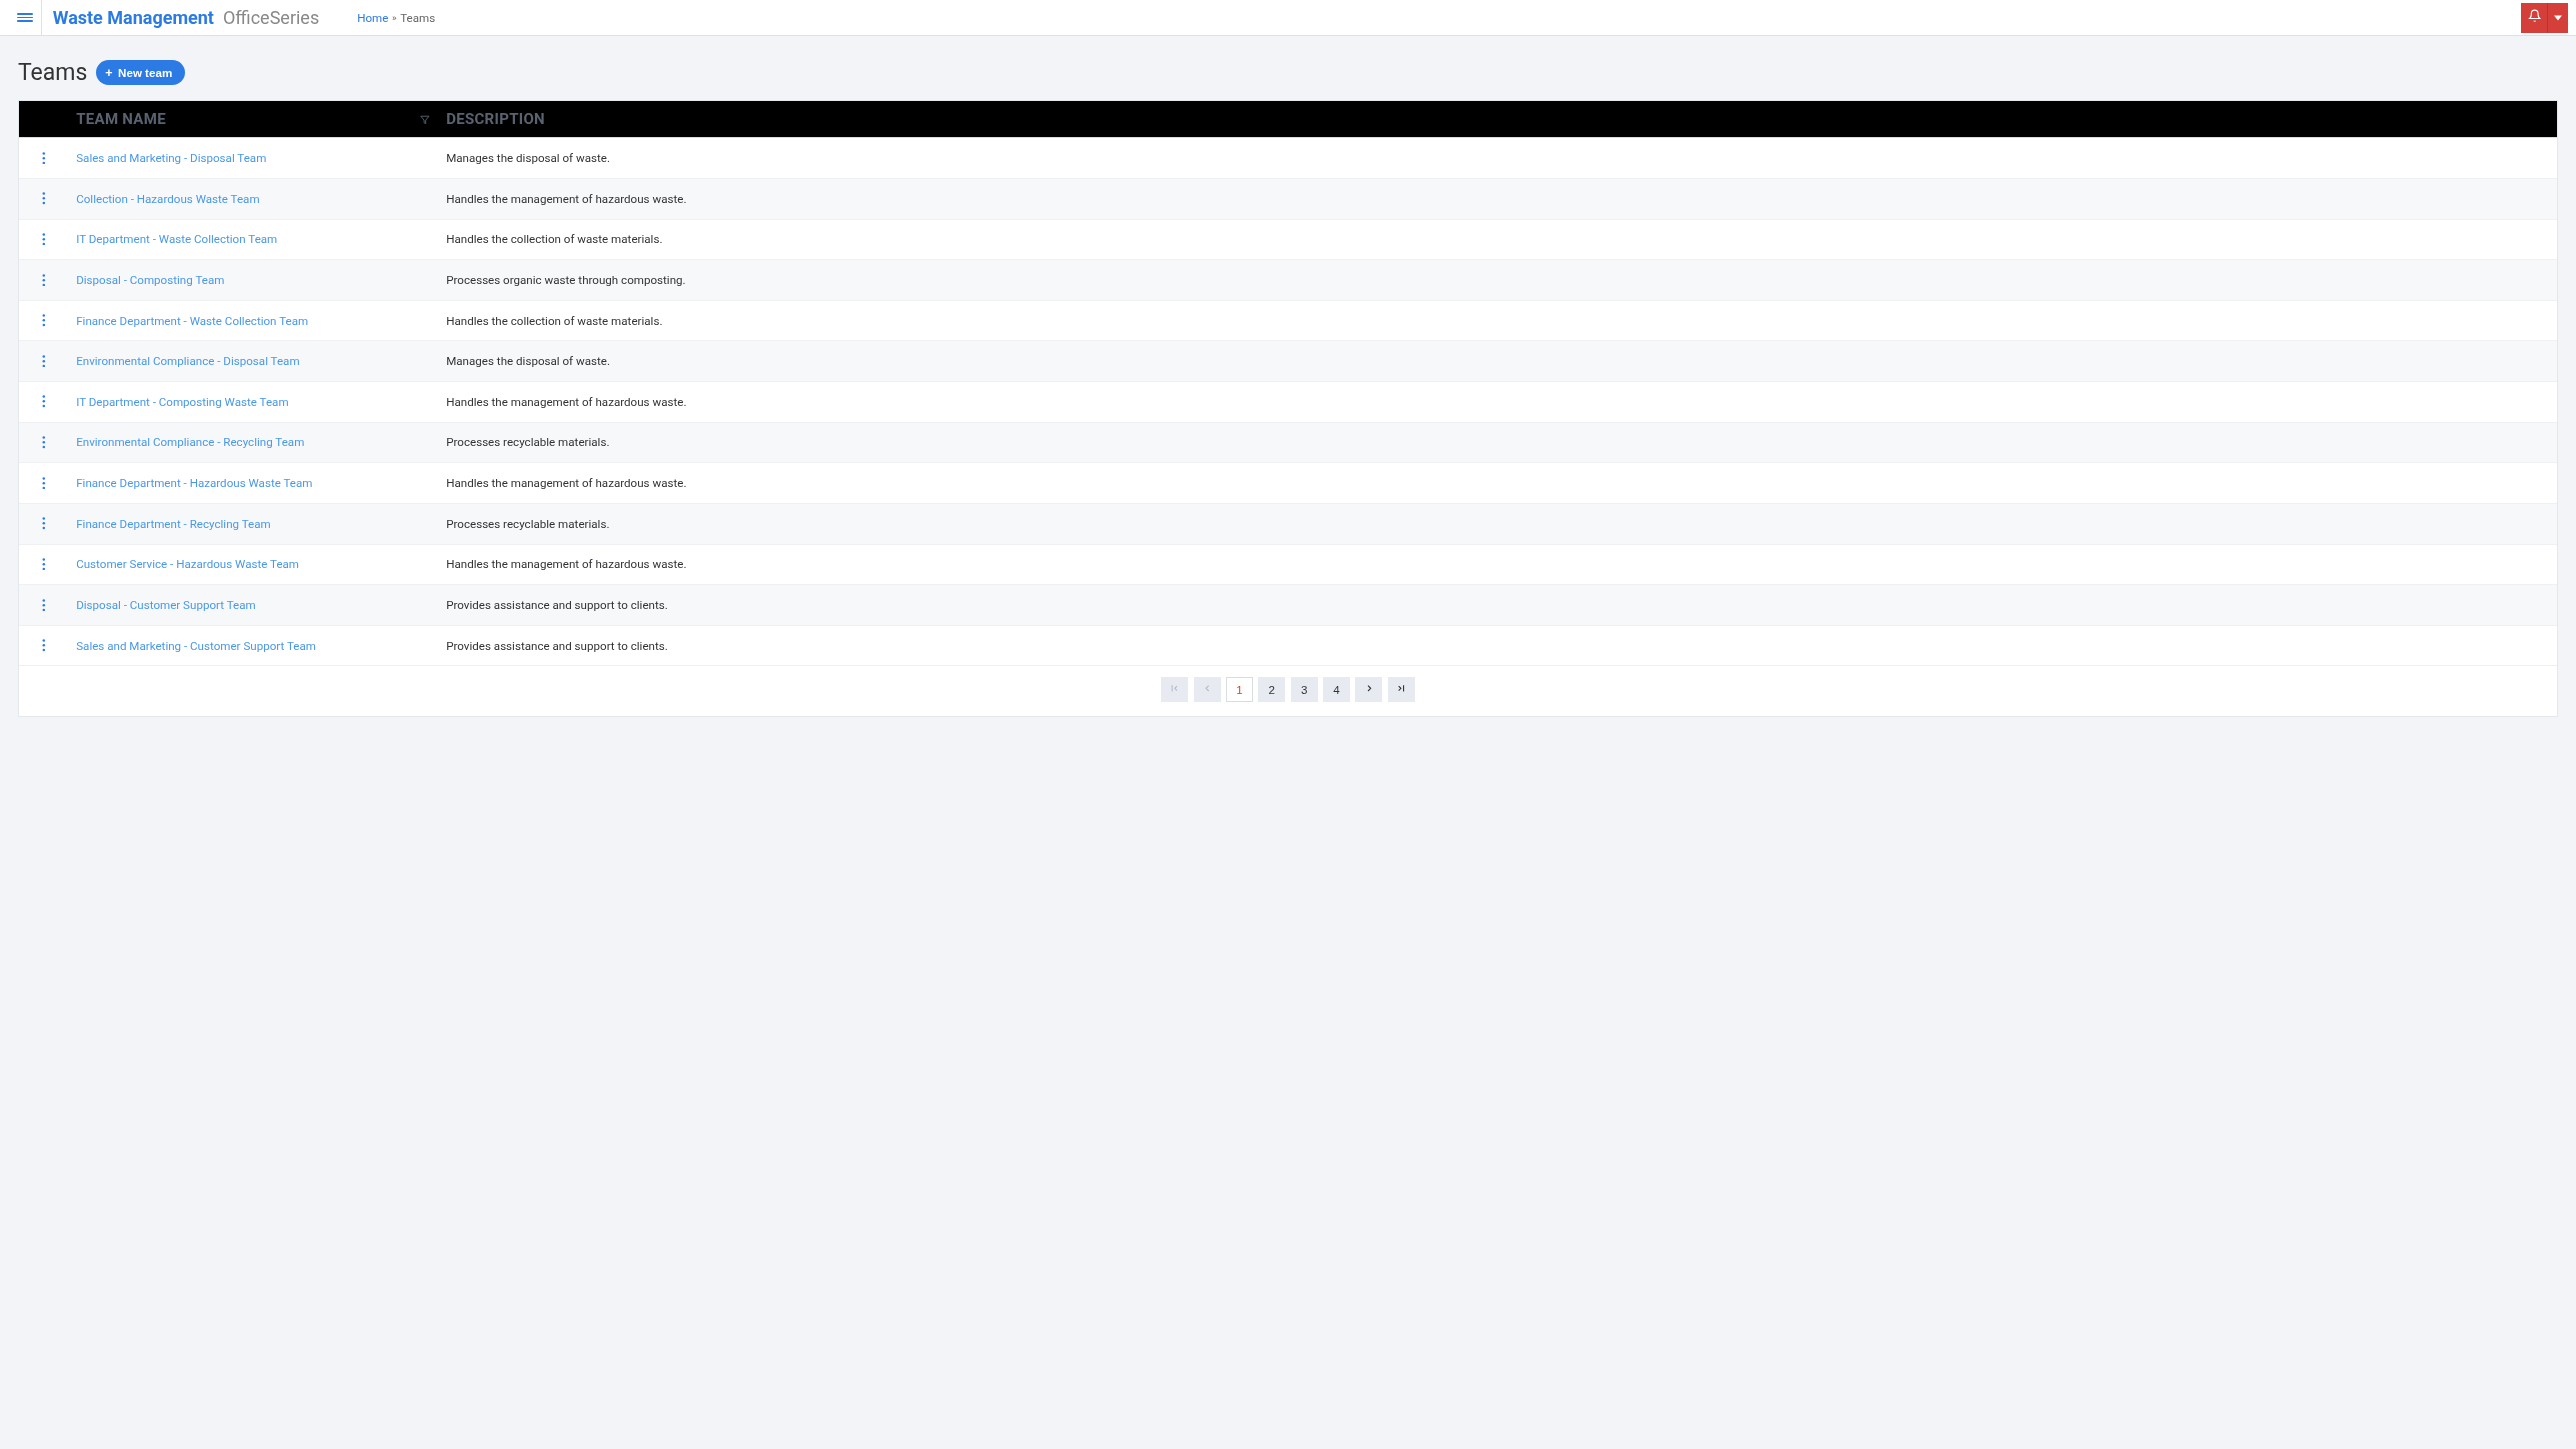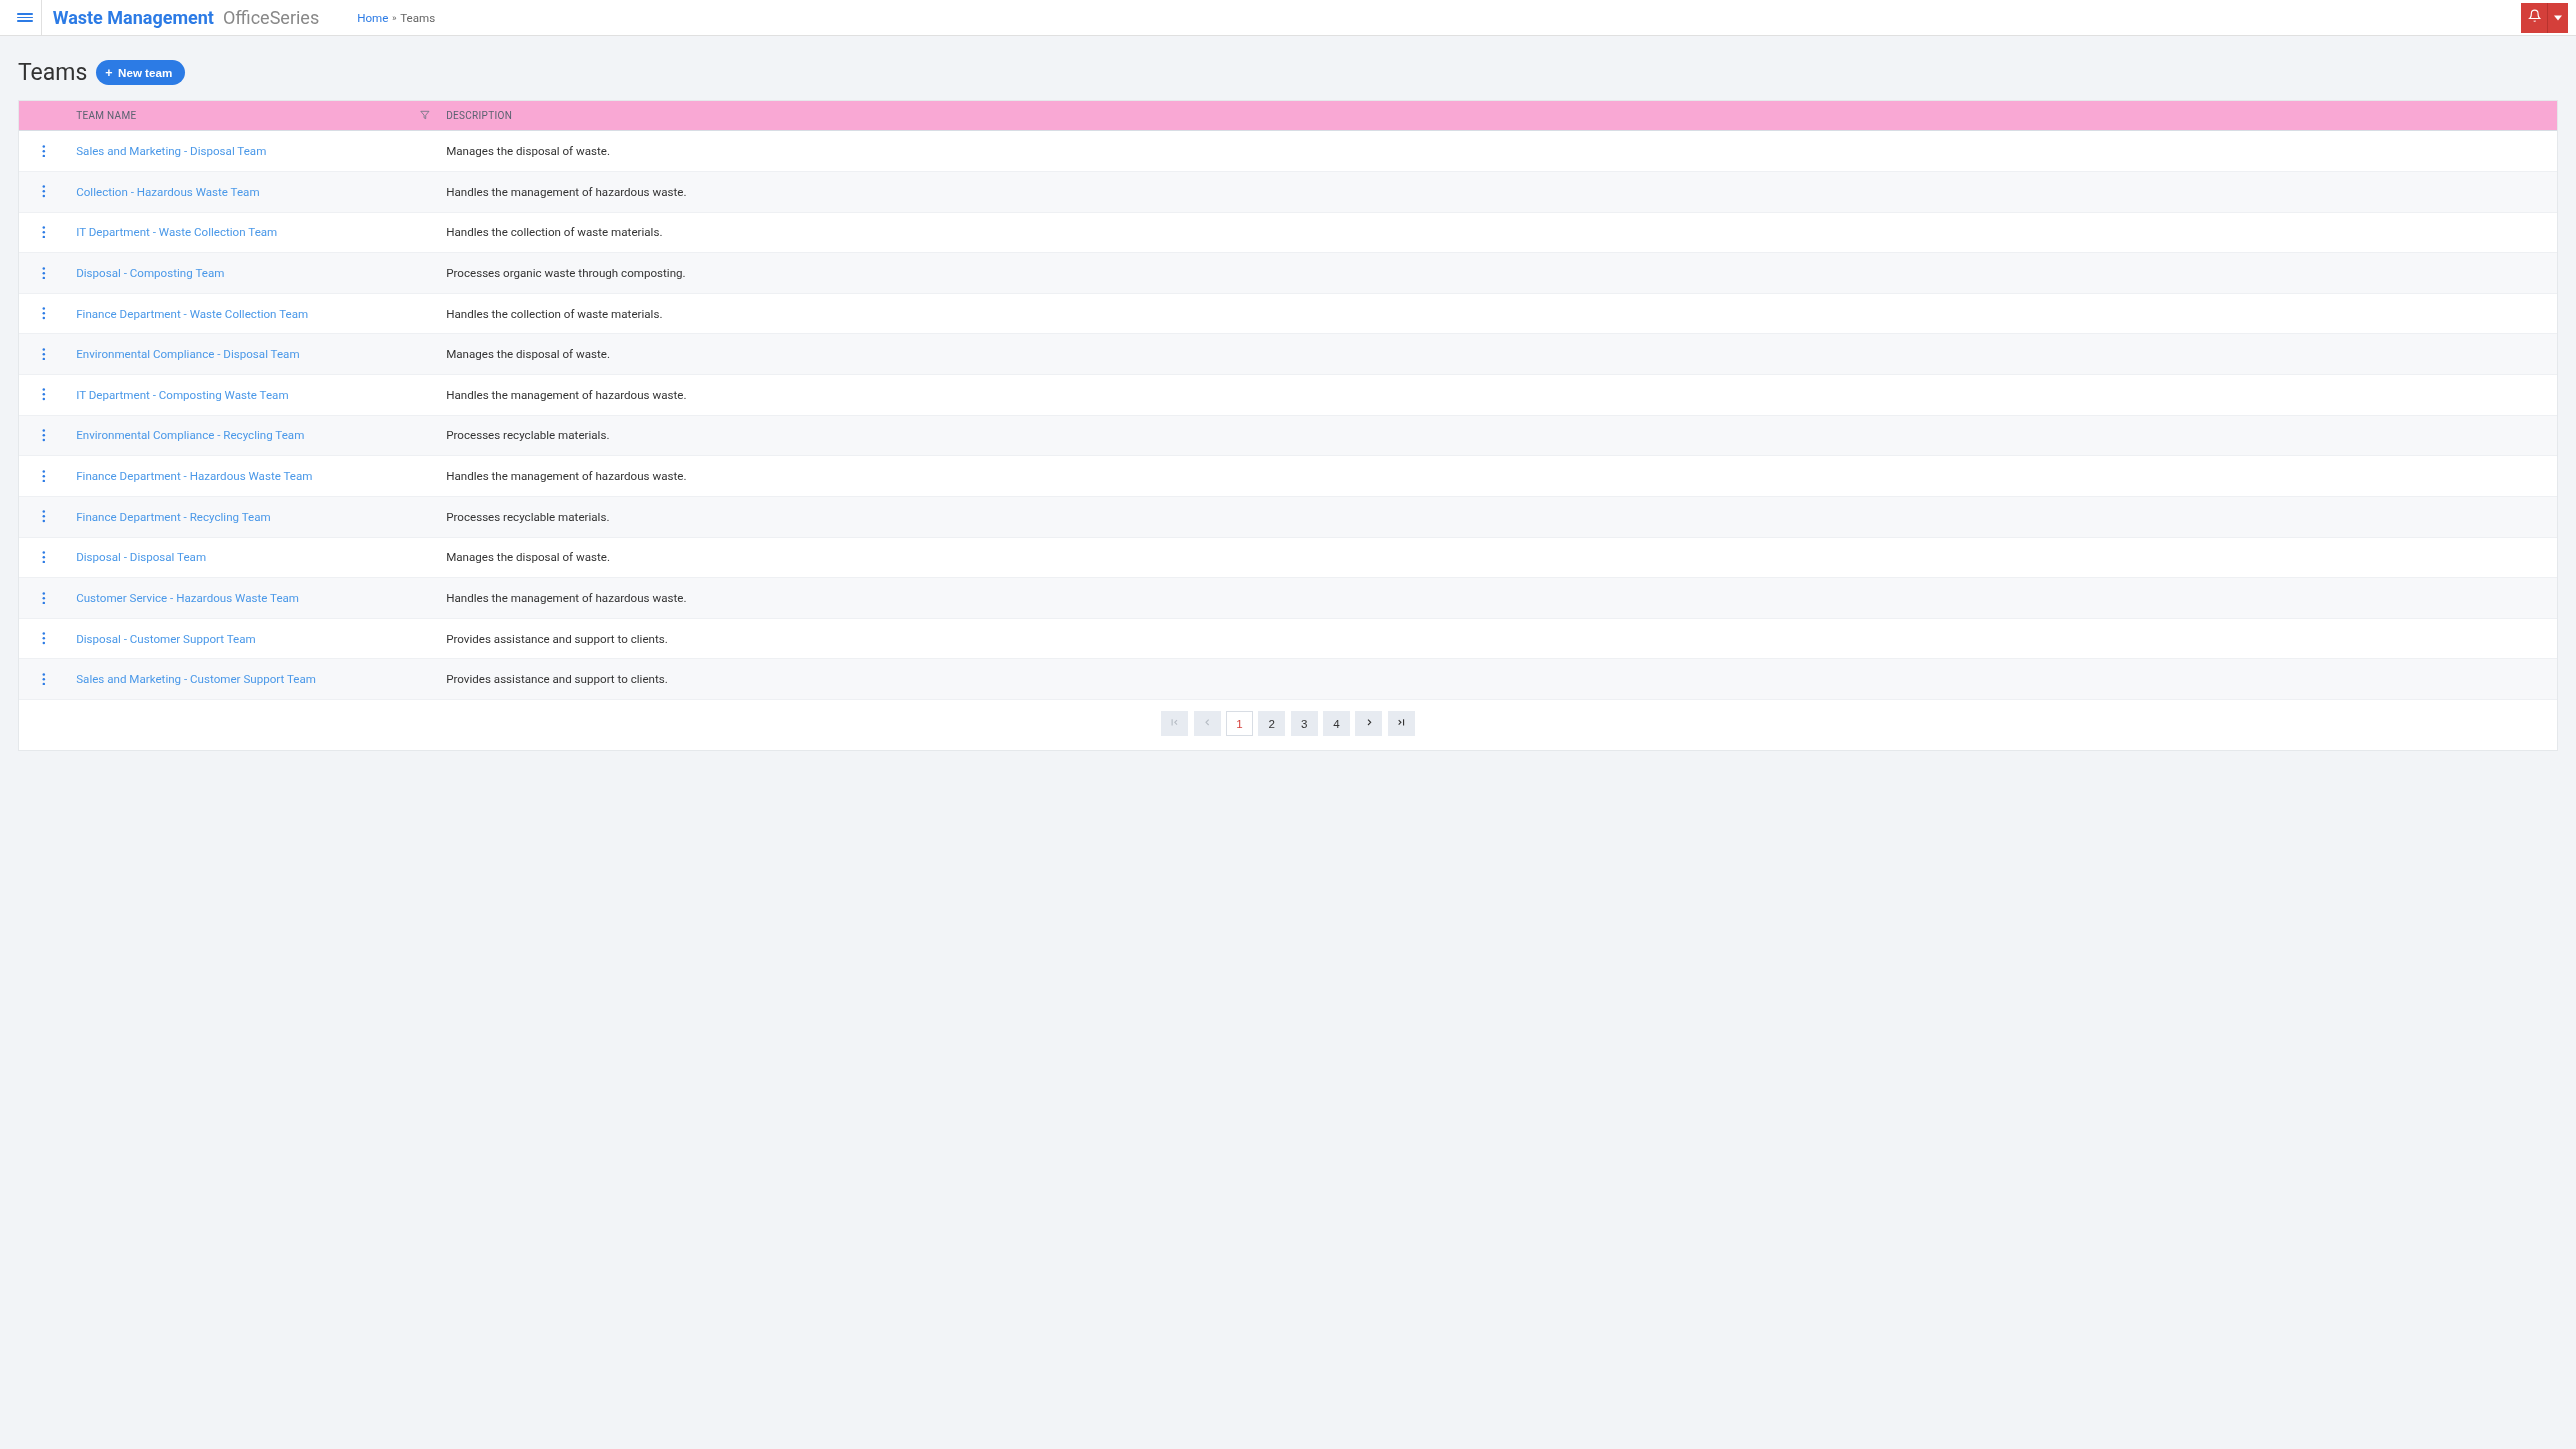--- a/index.html
+++ b/index.html
@@ -55,21 +55,21 @@
 .new-btn {
   margin-left: 9px; background: #2c7be5; color: #fff; border: none; border-radius: 14.3px;
   padding: 5.4px 12.5px 5.4px 9px; font-size: 11.6px; font-weight: 600; cursor: pointer;
   display: inline-flex; align-items: center;
 }
 .new-btn .plus-icon { margin-right: 5.4px; font-size: 12.5px; font-weight: 700; }
 
 .table-wrap { margin: 0 18px 18px 18px; background: #fff; border: 0.9px solid #e5e8eb; }
 table { width: 100%; border-collapse: collapse; }
 thead th {
-  background: #f9a8d4; text-align: left; font-size: 10px; font-weight: 400;
+  background: #000000; text-align: left; font-size: 15px; font-weight: 700;
   color: #5a6270; padding: 9px 7.2px; border-bottom: 0.9px solid #d8dde4;
   letter-spacing: 0.3px;
 }
 th.action-col, td.action-col { width: 50px; text-align: center; }
 th.name-col { width: 370px; position: relative; }
 .filter-icon {
   position: absolute; right: 9px; top: 50%; transform: translateY(-50%);
   cursor: pointer; color: #6b7280;
 }
 tbody tr { border-bottom: 0.9px solid #eef0f3; }
@@ -270,31 +270,20 @@
           <td>Processes recyclable materials.</td>
         </tr>
         <tr>
           <td class="action-col"><span class="dots">
               <svg viewBox="0 0 4 16" fill="#2c7be5">
                 <circle cx="2" cy="2" r="1.6"></circle>
                 <circle cx="2" cy="8" r="1.6"></circle>
                 <circle cx="2" cy="14" r="1.6"></circle>
               </svg>
             </span></td>
-          <td class="name-cell"><a>Disposal - Disposal Team</a></td>
-          <td>Manages the disposal of waste.</td>
-        </tr>
-        <tr>
-          <td class="action-col"><span class="dots">
-              <svg viewBox="0 0 4 16" fill="#2c7be5">
-                <circle cx="2" cy="2" r="1.6"></circle>
-                <circle cx="2" cy="8" r="1.6"></circle>
-                <circle cx="2" cy="14" r="1.6"></circle>
-              </svg>
-            </span></td>
           <td class="name-cell"><a>Customer Service - Hazardous Waste Team</a></td>
           <td>Handles the management of hazardous waste.</td>
         </tr>
         <tr>
           <td class="action-col"><span class="dots">
               <svg viewBox="0 0 4 16" fill="#2c7be5">
                 <circle cx="2" cy="2" r="1.6"></circle>
                 <circle cx="2" cy="8" r="1.6"></circle>
                 <circle cx="2" cy="14" r="1.6"></circle>
               </svg>

